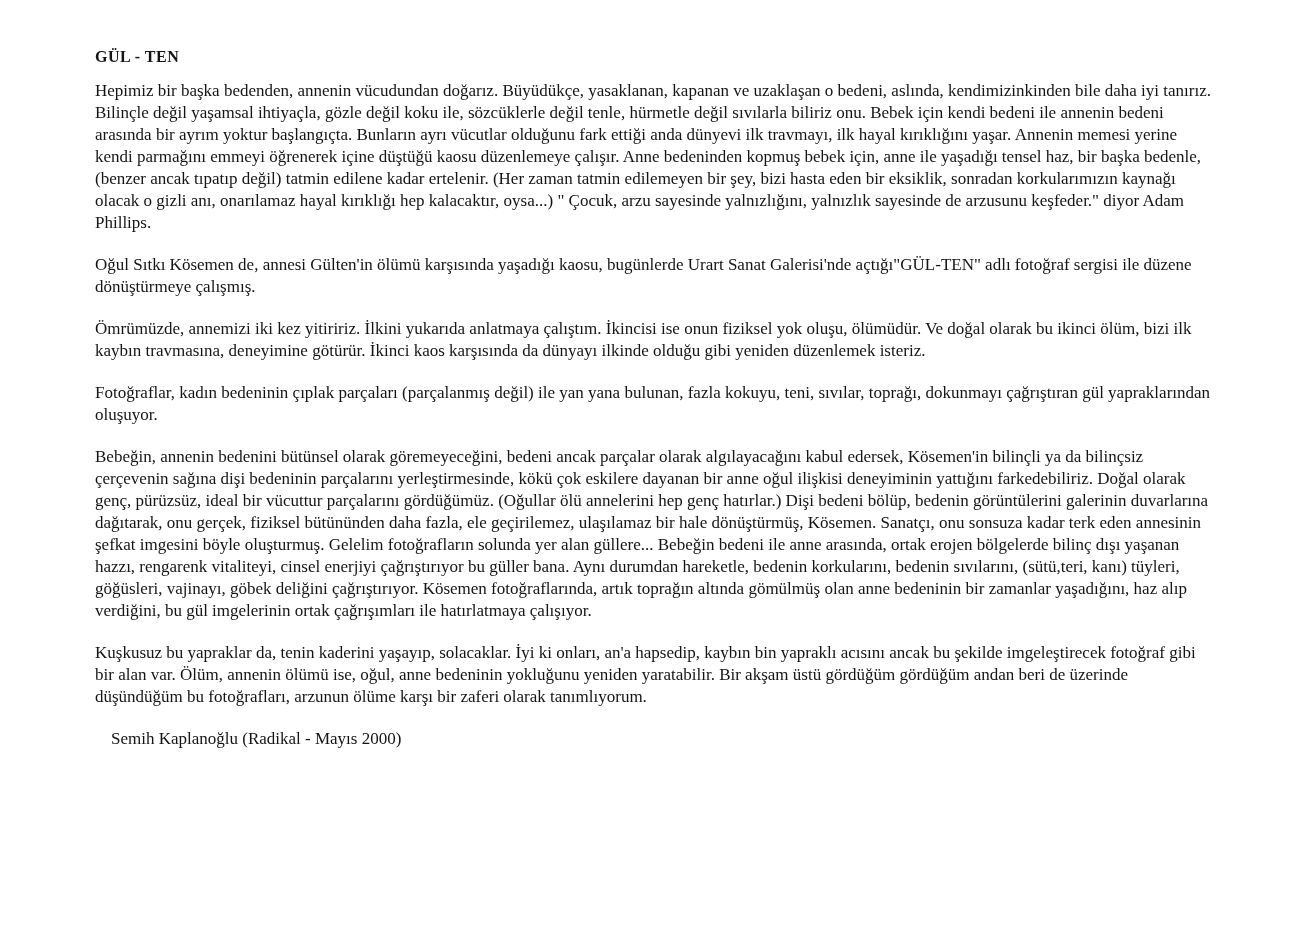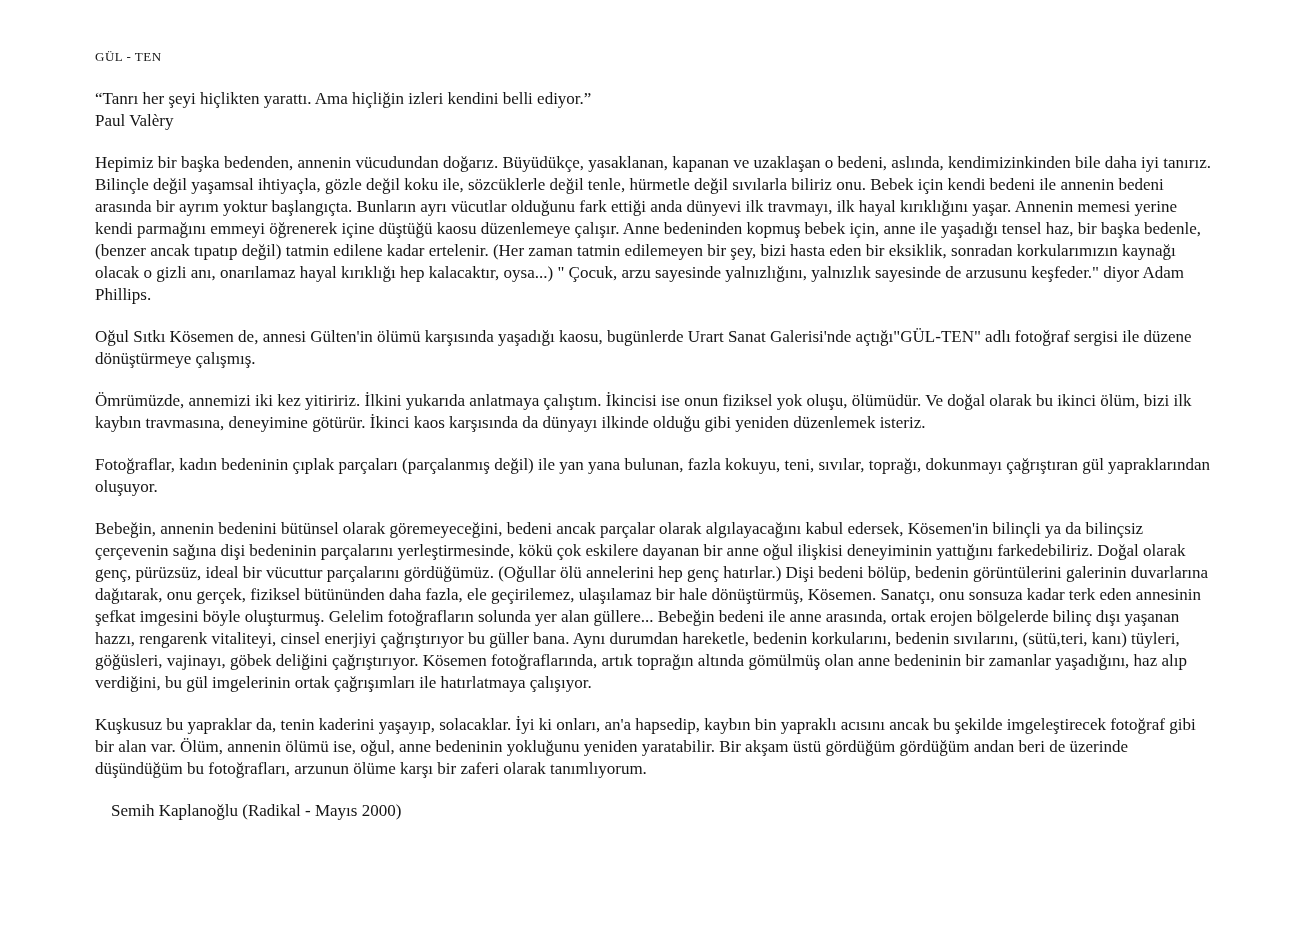--- a/index.html
+++ b/index.html
@@ -22,24 +22,24 @@
     padding: 46px 95px 30px 95px;
     background: #ffffff;
   }
   .content {
     width: 1122px;
     font-size: 17px;
     line-height: 22px;
     text-align: left;
   }
   .title {
-    font-size: 13px;
-    font-weight: normal;
+    font-size: 16px;
+    font-weight: bold;
     letter-spacing: 0.5px;
-    margin: 0 0 20px 0;
+    margin: 0 0 12px 0;
     line-height: 22px;
   }
   .epigraph {
     margin: 0 0 20px 0;
   }
   .epigraph p {
     margin: 0;
   }
   .para {
     margin: 0 0 20px 0;
@@ -49,24 +49,20 @@
   }
 </style>
 </head>
 <body>
 
 <div class="page">
   <div class="content">
 
     <h1 class="title">GÜL - TEN</h1>
 
-    <div class="epigraph">
-      <p>“Tanrı her şeyi hiçlikten yarattı. Ama hiçliğin izleri kendini belli ediyor.”</p>
-      <p>Paul Valèry</p>
-    </div>
 
     <p class="para">Hepimiz bir başka bedenden, annenin vücudundan doğarız. Büyüdükçe, yasaklanan, kapanan ve uzaklaşan o bedeni, aslında, kendimizinkinden bile daha iyi tanırız. Bilinçle değil yaşamsal ihtiyaçla, gözle değil koku ile, sözcüklerle değil tenle, hürmetle değil sıvılarla biliriz onu. Bebek için kendi bedeni ile annenin bedeni arasında bir ayrım yoktur başlangıçta. Bunların ayrı vücutlar olduğunu fark ettiği anda dünyevi ilk travmayı, ilk hayal kırıklığını yaşar. Annenin memesi yerine kendi parmağını emmeyi öğrenerek içine düştüğü kaosu düzenlemeye çalışır. Anne bedeninden kopmuş bebek için, anne ile yaşadığı tensel haz, bir başka bedenle, (benzer ancak tıpatıp değil) tatmin edilene kadar ertelenir. (Her zaman tatmin edilemeyen bir şey, bizi hasta eden bir eksiklik, sonradan korkularımızın kaynağı olacak o gizli anı, onarılamaz hayal kırıklığı hep kalacaktır, oysa...) " Çocuk, arzu sayesinde yalnızlığını, yalnızlık sayesinde de arzusunu keşfeder." diyor Adam Phillips.</p>
 
     <p class="para">Oğul Sıtkı Kösemen de, annesi Gülten'in ölümü karşısında yaşadığı kaosu, bugünlerde Urart Sanat Galerisi'nde açtığı"GÜL-TEN" adlı fotoğraf sergisi ile düzene dönüştürmeye çalışmış.</p>
 
     <p class="para">Ömrümüzde, annemizi iki kez yitiririz. İlkini yukarıda anlatmaya çalıştım. İkincisi ise onun fiziksel yok oluşu, ölümüdür. Ve doğal olarak bu ikinci ölüm, bizi ilk kaybın travmasına, deneyimine götürür. İkinci kaos karşısında da dünyayı ilkinde olduğu gibi yeniden düzenlemek isteriz.</p>
 
     <p class="para">Fotoğraflar, kadın bedeninin çıplak parçaları (parçalanmış değil) ile yan yana bulunan, fazla kokuyu, teni, sıvılar, toprağı, dokunmayı çağrıştıran gül yapraklarından oluşuyor.</p>
 
     <p class="para">Bebeğin, annenin bedenini bütünsel olarak göremeyeceğini, bedeni ancak parçalar olarak algılayacağını kabul edersek, Kösemen'in bilinçli ya da bilinçsiz çerçevenin sağına dişi bedeninin parçalarını yerleştirmesinde, kökü çok eskilere dayanan bir anne oğul ilişkisi deneyiminin yattığını farkedebiliriz. Doğal olarak genç, pürüzsüz, ideal bir vücuttur parçalarını gördüğümüz. (Oğullar ölü annelerini hep genç hatırlar.) Dişi bedeni bölüp, bedenin görüntülerini galerinin duvarlarına dağıtarak, onu gerçek, fiziksel bütününden daha fazla, ele geçirilemez, ulaşılamaz bir hale dönüştürmüş, Kösemen. Sanatçı, onu sonsuza kadar terk eden annesinin şefkat imgesini böyle oluşturmuş. Gelelim fotoğrafların solunda yer alan güllere... Bebeğin bedeni ile anne arasında, ortak erojen bölgelerde bilinç dışı yaşanan hazzı, rengarenk vitaliteyi, cinsel enerjiyi çağrıştırıyor bu güller bana. Aynı durumdan hareketle, bedenin korkularını, bedenin sıvılarını, (sütü,teri, kanı) tüyleri, göğüsleri, vajinayı, göbek deliğini çağrıştırıyor. Kösemen fotoğraflarında, artık toprağın altında gömülmüş olan anne bedeninin bir zamanlar yaşadığını, haz alıp verdiğini, bu gül imgelerinin ortak çağrışımları ile hatırlatmaya çalışıyor.</p>

